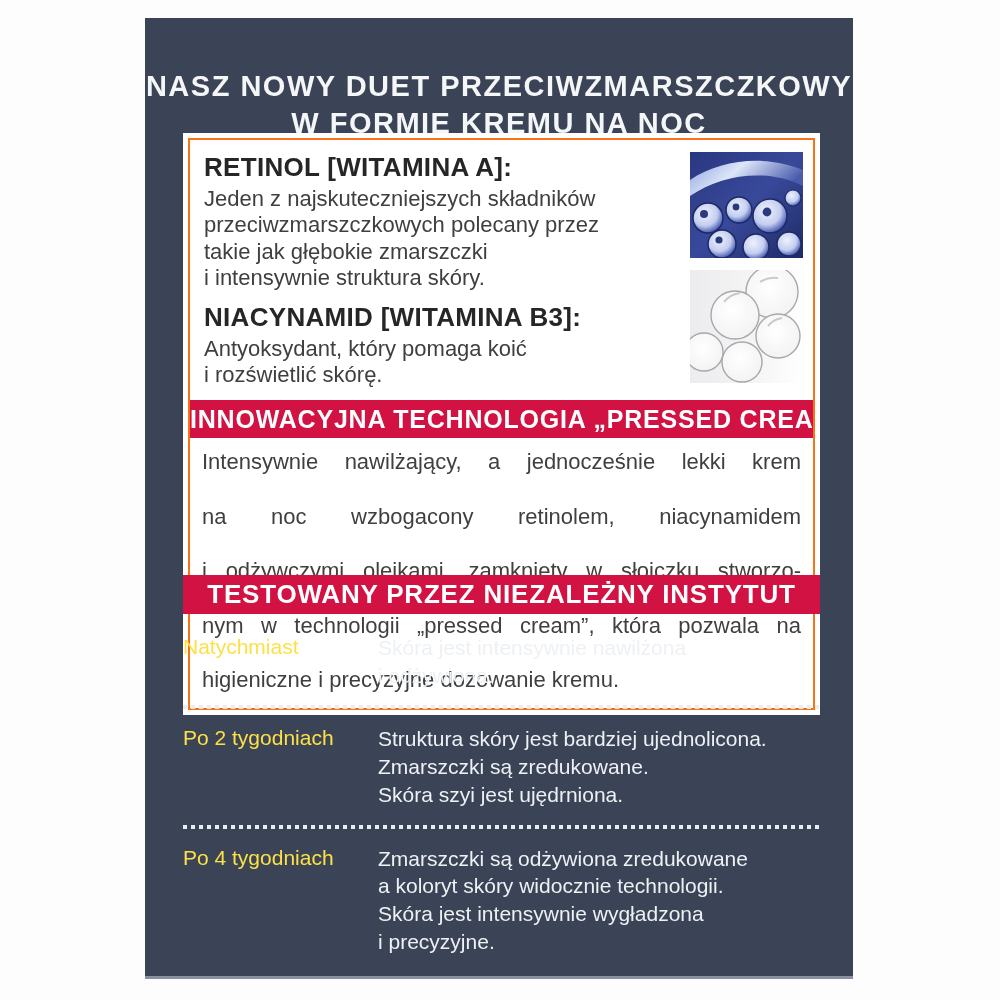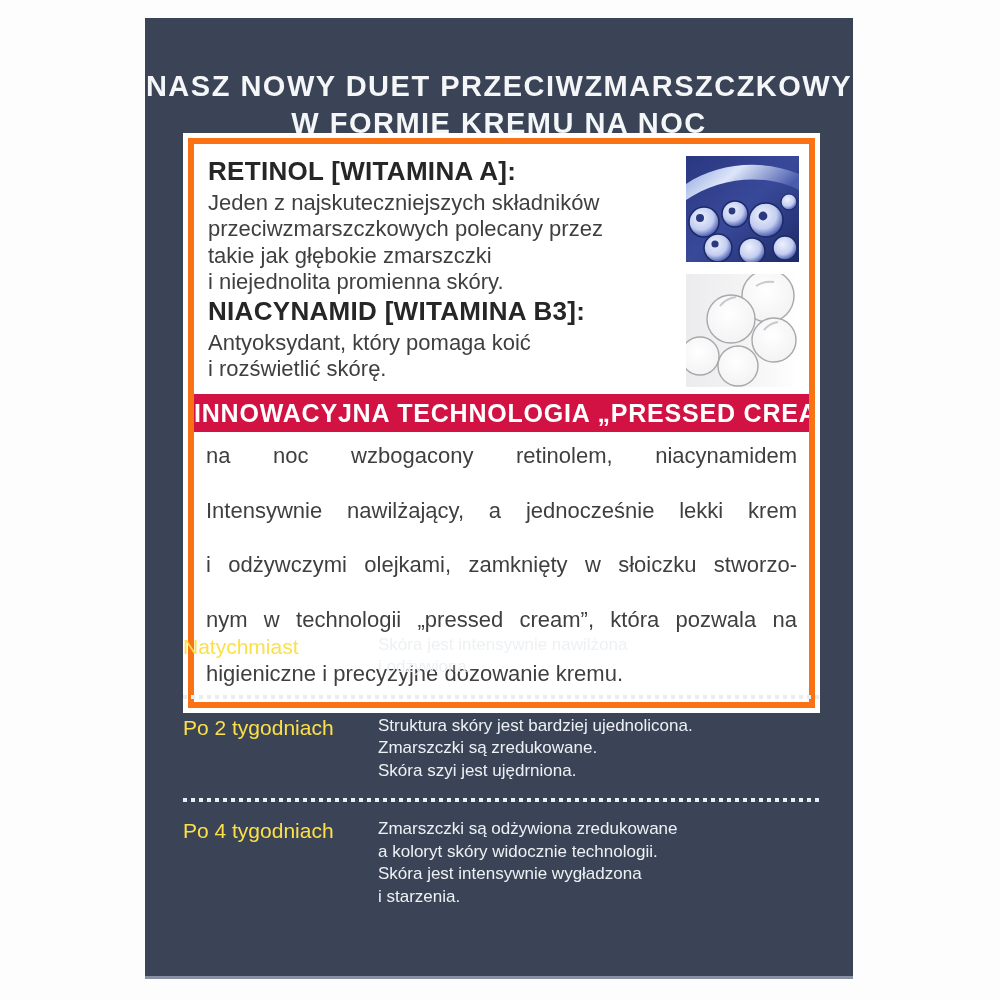--- a/index.html
+++ b/index.html
@@ -30,42 +30,42 @@
   }
 
   
   .info-box {
     position: absolute; left: 38px; top: 115px; width: 637px;
     background: #ffffff;
     padding: 5px;
     box-sizing: border-box;
   }
   .info-box-inner {
-    border: 6px solid #f97316;
+    border: 2px solid #f97316;
     position: relative;
     background: #ffffff;
   }
   .info-text {
     padding: 12px 14px 0 14px;
     width: 470px;
   }
   .ingredient-heading {
     color: #262626;
     font-weight: bold;
     font-size: 26px;
     letter-spacing: 0.3px;
     margin: 0 0 3px 0;
   }
   .ingredient-body {
     color: #3f3f3f;
     font-size: 22px;
     line-height: 1.2;
   }
   .ingredient-body .jline { white-space: nowrap; }
-  .niacynamid-block { margin-top: 0; }
+  .niacynamid-block { margin-top: 10px; }
 
   .images-col {
     position: absolute; top: 12px; right: 10px; width: 113px;
   }
   .img-frame { display: block; margin-bottom: 12px; }
 
   .tech-banner {
     margin-top: 12px;
     background: #d11242;
     color: #ffffff;
@@ -110,21 +110,21 @@
   .result-label {
     width: 195px; flex: 0 0 195px;
     color: #fde047;
     font-weight: normal;
     font-size: 21px;
     padding-top: 1px;
   }
   .result-desc {
     flex: 1;
     color: #eef1f4;
-    font-size: 17px;
+    font-size: 21px;
     line-height: 1.32;
   }
   .dotted-sep {
     height: 4px;
     margin: 16px 0 12px 0;
     background-image: repeating-linear-gradient(90deg, #e9ecf0 0 4px, rgba(0,0,0,0) 4px 8px);
   }
 </style>
 </head>
 <body>
@@ -139,21 +139,21 @@
 
     <div class="info-box">
       <div class="info-box-inner">
 
         <div class="info-text">
           <div class="ingredient-heading">RETINOL [WITAMINA A]:</div>
           <div class="ingredient-body">
               <div class="jline">Jeden z najskuteczniejszych składników</div>
               <div class="jline">przeciwzmarszczkowych polecany przez</div>
               <div class="jline">takie jak głębokie zmarszczki</div>
-              <div class="jline">i niejednolita promienna skóry.</div>
+              <div class="jline">i intensywnie struktura skóry.</div>
             </div>
 
           <div class="niacynamid-block">
             <div class="ingredient-heading">NIACYNAMID [WITAMINA B3]:</div>
             <div class="ingredient-body">
                 <div class="jline">Antyoksydant, który pomaga koić</div>
                 <div class="jline">i rozświetlić skórę.</div>
               </div>
           </div>
         </div>
@@ -215,29 +215,30 @@
             <circle cx="52" cy="92" r="20" fill="url(#bubble)" stroke="#a8a8ac" stroke-width="1.4"></circle>
             <path d="M34,32 a24,24 0 0 1 16,-9" fill="none" stroke="#c9c9cd" stroke-width="2"></path>
             <path d="M70,12 a26,26 0 0 1 18,-4" fill="none" stroke="#c9c9cd" stroke-width="2"></path>
             <path d="M78,56 a22,22 0 0 1 14,-8" fill="none" stroke="#c9c9cd" stroke-width="2"></path>
           </svg>
         </div>
 
         <div class="tech-banner">INNOWACYJNA TECHNOLOGIA „PRESSED CREAM”</div>
 
         <div class="tech-paragraph justify">
+            <div class="jline">Intensywnie nawilżający, a jednocześnie lekki krem</div>
             <div class="jline">na noc wzbogacony retinolem, niacynamidem</div>
-            <div class="jline">Intensywnie nawilżający, a jednocześnie lekki krem</div>
             <div class="jline">i odżywczymi olejkami, zamknięty w słoiczku stworzo-</div>
             <div class="jline">nym w technologii „pressed cream”, która pozwala na</div>
             <div class="jline">higieniczne i precyzyjne dozowanie kremu.</div>
           </div>
       </div>
     </div>
 
+    <div class="results-banner">TESTOWANY PRZEZ NIEZALEŻNY INSTYTUT</div>
 
     <div class="results-rows">
 
       <div class="result-row">
         <div class="result-label">Natychmiast</div>
         <div class="result-desc">
             <div class="jline">Skóra jest intensywnie nawilżona</div>
             <div class="jline">i odżywiona.</div>
           </div>
       </div>
@@ -254,19 +255,19 @@
       </div>
 
       <div class="dotted-sep"></div>
 
       <div class="result-row">
         <div class="result-label">Po 4 tygodniach</div>
         <div class="result-desc">
             <div class="jline">Zmarszczki są odżywiona zredukowane</div>
             <div class="jline">a koloryt skóry widocznie technologii.</div>
             <div class="jline">Skóra jest intensywnie wygładzona</div>
-            <div class="jline">i starzenia.</div>
+            <div class="jline">i precyzyjne.</div>
           </div>
       </div>
 
     </div>
   </div>
 </div>
 
 </body></html>

